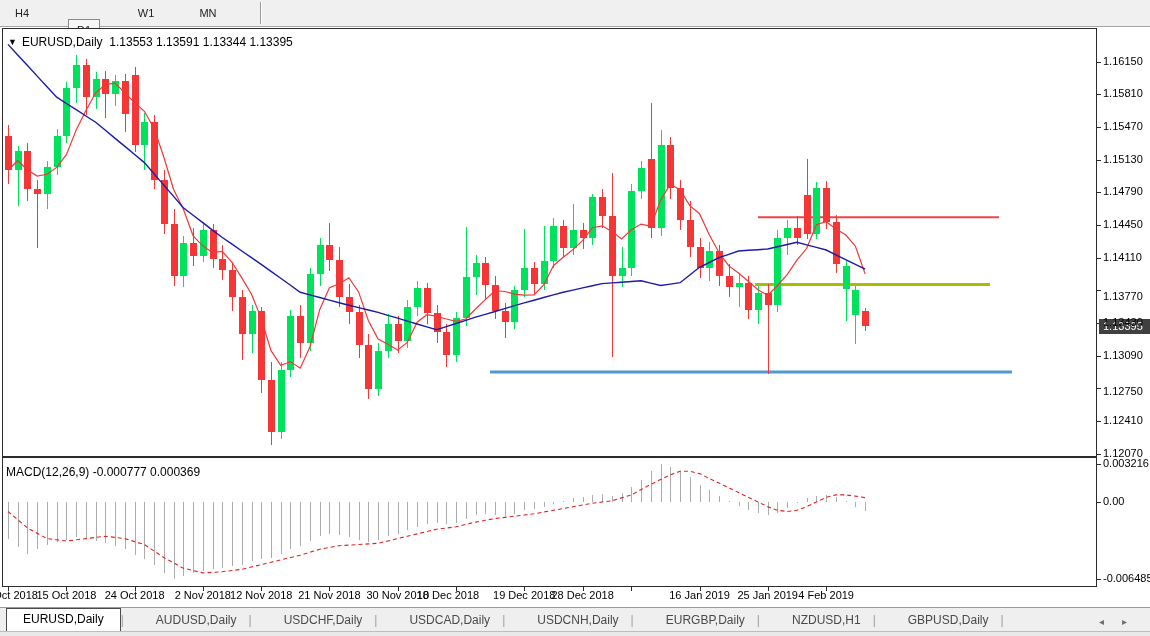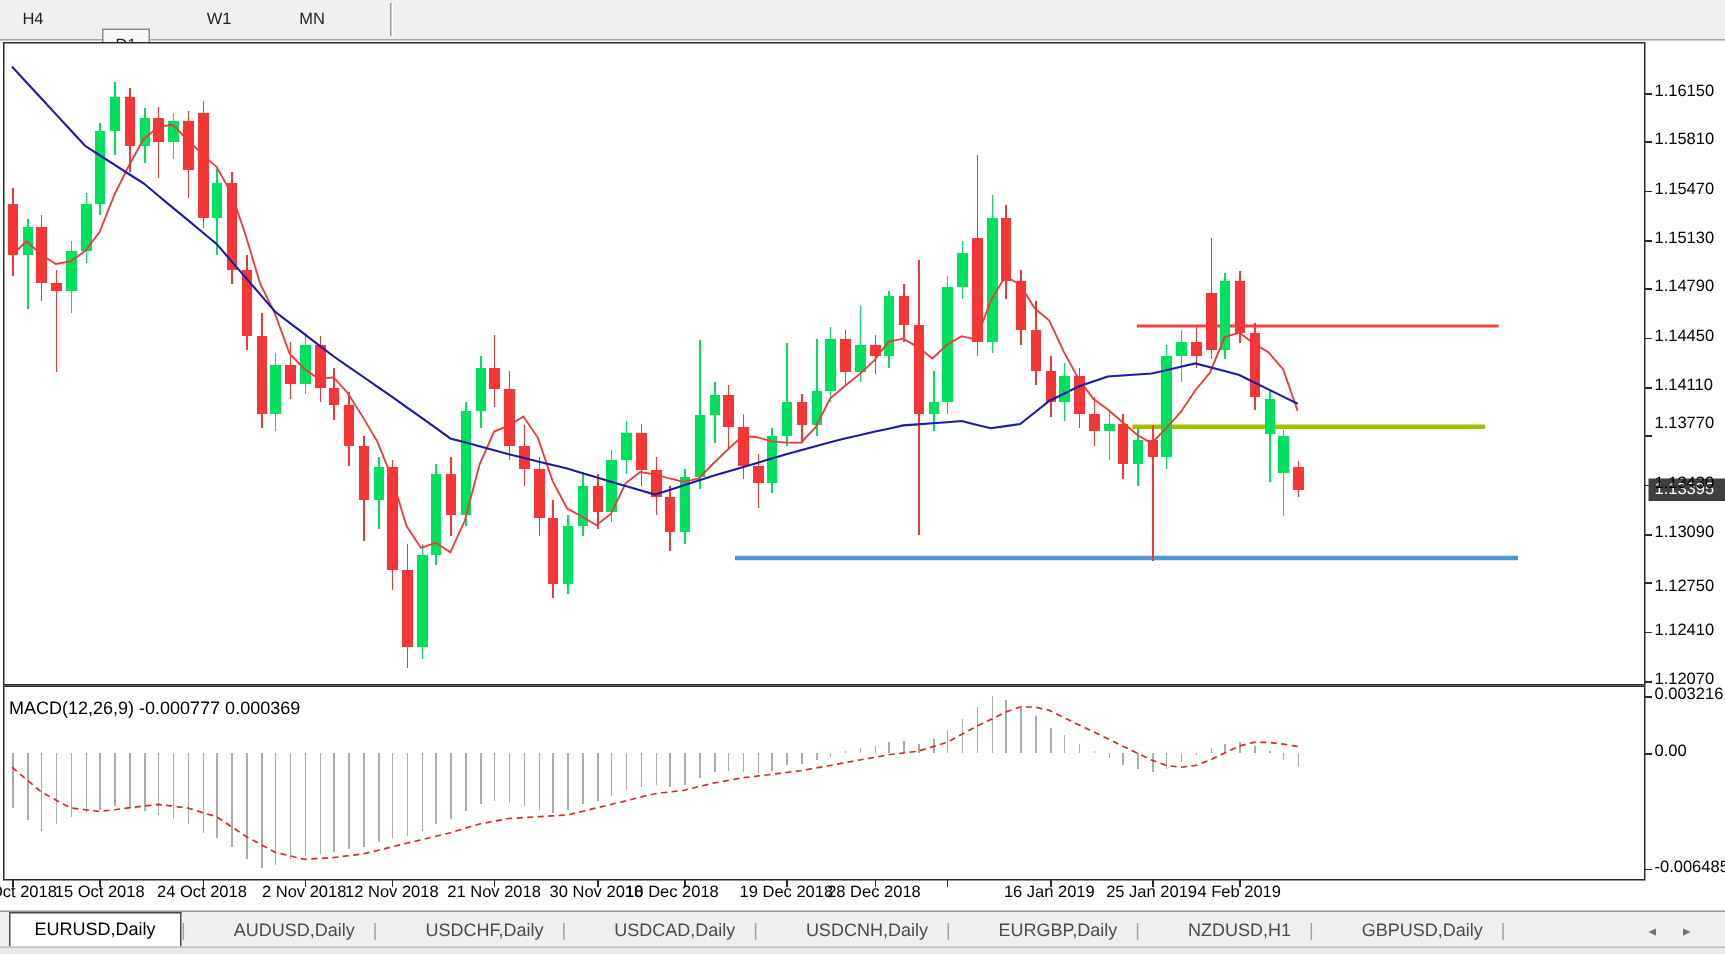--- a/index.html
+++ b/index.html
@@ -361,34 +361,37 @@
           <line x1="456.5" y1="586.5" x2="456.5" y2="591"></line>
           <line x1="524.5" y1="586.5" x2="524.5" y2="591"></line>
           <line x1="583.5" y1="586.5" x2="583.5" y2="591"></line>
           <line x1="631.5" y1="586.5" x2="631.5" y2="591"></line>
           <line x1="700.5" y1="586.5" x2="700.5" y2="591"></line>
           <line x1="768.5" y1="586.5" x2="768.5" y2="591"></line>
           <line x1="826.5" y1="586.5" x2="826.5" y2="591"></line>
         </g>
       </svg>
 
+    <div class="pane-header" id="main-header">
+      <span class="marker">▼</span><span>EURUSD,Daily</span>&nbsp;&nbsp;<span>1.13553 1.13591 1.13344 1.13395</span>
+    </div>
 
     <div class="pane-header" id="macd-header">MACD(12,26,9) -0.000777 0.000369</div>
 
     <div id="price-badge" style="top: 291.366px;">1.13395</div>
 
     <div id="axis-labels">
         <div class="axis-label" style="top: 26.7021px;">1.16150</div>
         <div class="axis-label" style="top: 59.3648px;">1.15810</div>
         <div class="axis-label" style="top: 92.0276px;">1.15470</div>
         <div class="axis-label" style="top: 124.69px;">1.15130</div>
         <div class="axis-label" style="top: 157.353px;">1.14790</div>
         <div class="axis-label" style="top: 190.016px;">1.14450</div>
         <div class="axis-label" style="top: 222.679px;">1.14110</div>
-        <div class="axis-label" style="top: 248px;">1.13770</div>
+        <div class="axis-label" style="top: 262px;">1.13770</div>
         <div class="axis-label" style="top: 288.004px;">1.13430</div>
         <div class="axis-label" style="top: 320.667px;">1.13090</div>
         <div class="axis-label" style="top: 357px;">1.12750</div>
         <div class="axis-label" style="top: 385.992px;">1.12410</div>
         <div class="axis-label" style="top: 418.655px;">1.12070</div>
       </div>
     <div id="date-labels">
         <div class="date-label" style="left: -26px; top: 561px;">5 Oct 2018</div>
         <div class="date-label" style="left: 29.44px; top: 561px;">15 Oct 2018</div>
         <div class="date-label" style="left: 97.62px; top: 561px;">24 Oct 2018</div>

